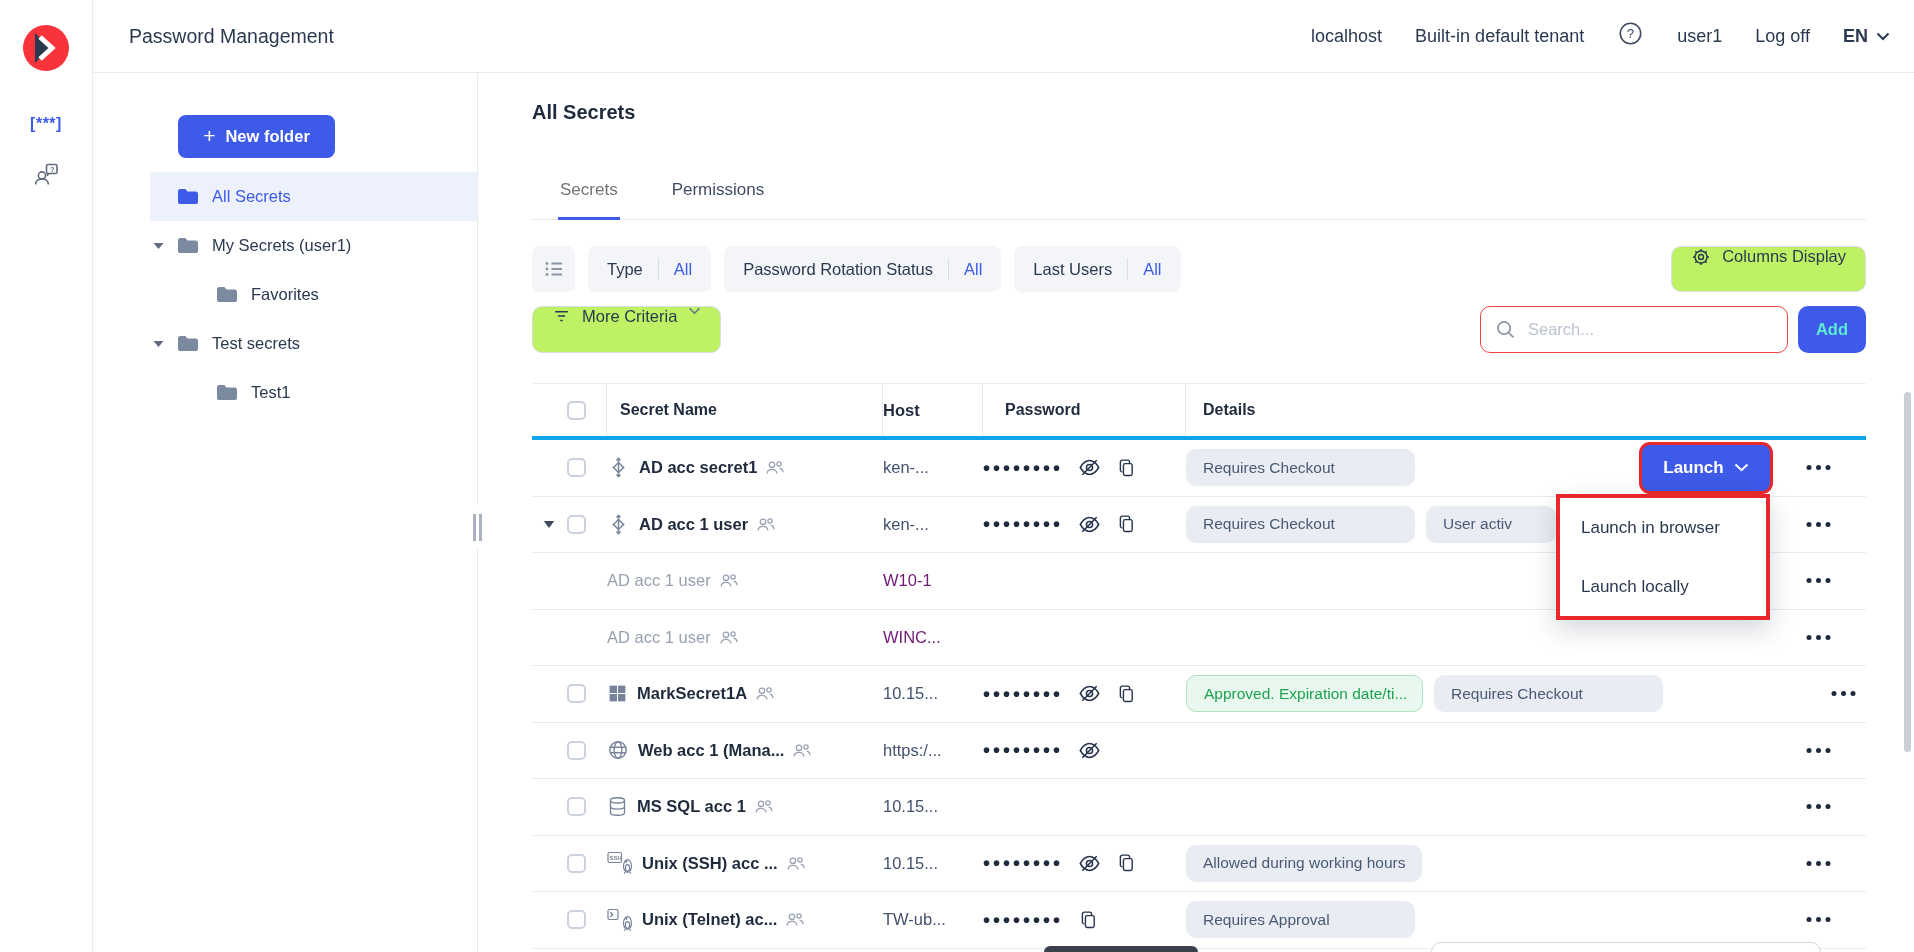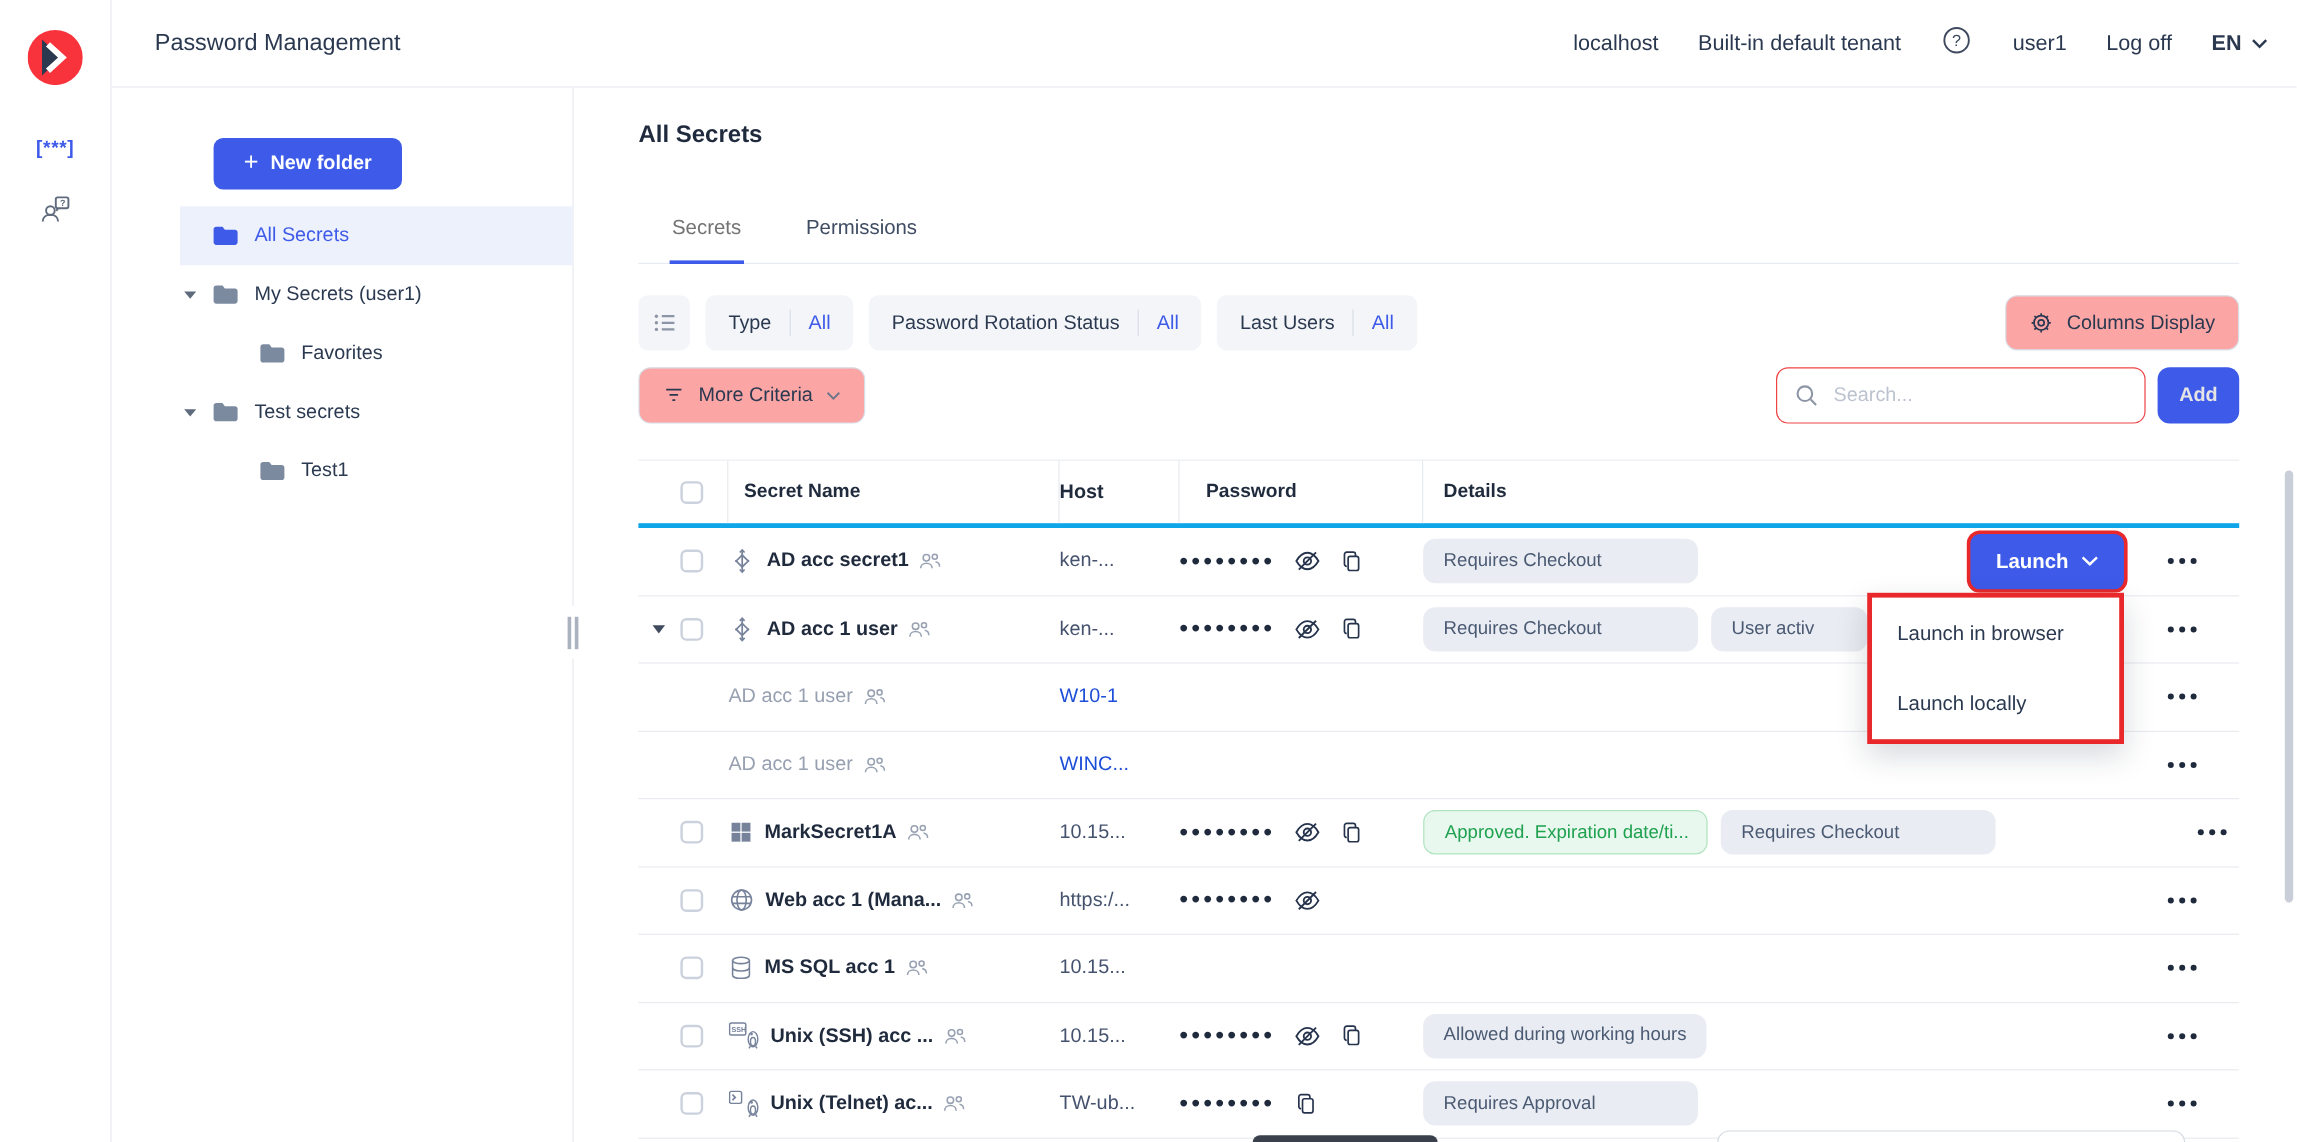--- a/index.html
+++ b/index.html
@@ -42,41 +42,41 @@
 
   .frow { margin:0 48px 0 53px; display:flex; align-items:center; justify-content:space-between; }
   .frow1 { margin-top:26px; height:46px; }
   .frow2 { margin-top:14px; height:47px; }
   .fleft { display:flex; gap:13px; align-items:center; height:100%; }
   .fright { display:flex; gap:10px; align-items:center; height:100%; }
   .icon-sq { width:43px; height:100%; background:#f3f5f8; border-radius:8px; display:flex; align-items:center; justify-content:center; border:none; cursor:pointer; }
   .pill { height:100%; background:#f3f5f8; border-radius:8px; display:flex; align-items:center; gap:15px; padding:0 19px; font-size:16.5px; color:#2b3950; cursor:pointer; }
   .pill .sep { width:1px; height:22px; background:#d9dee8; }
   .pill .val { color:#3d5ae8; }
-  .btn-outline { height:100%; background:#fca5a5; border:1px solid #d8dde6; border-radius:10px; display:flex; align-items:center; gap:11px; padding:0 19px; font-size:16.5px; color:#2b3950; cursor:pointer; font-family:inherit; }
+  .btn-outline { height:100%; background:#bef264; border:1px solid #d8dde6; border-radius:10px; display:flex; align-items:flex-start; gap:11px; padding:0 19px; font-size:16.5px; color:#2b3950; cursor:pointer; font-family:inherit; }
   .search { width:308px; height:100%; border:1px solid #ef4444; border-radius:10px; display:flex; align-items:center; padding:0 14px; gap:10px; background:#fff; }
   .search input { border:0; outline:0; flex:1; font-size:16.5px; color:#2b3950; font-family:inherit; background:transparent; }
   .search input::placeholder { color:#bcc3cf; }
-  .btn-add { width:68px; height:100%; background:#3d5ae8; border:none; border-radius:10px; color:#e5e5e5; font-size:16.5px; font-weight:bold; cursor:pointer; font-family:inherit; }
+  .btn-add { width:68px; height:100%; background:#3d5ae8; border:none; border-radius:10px; color:#5eead4; font-size:16.5px; font-weight:bold; cursor:pointer; font-family:inherit; }
 
   
   .table { margin:30px 48px 0 53px; }
   .thead, .trow { display:flex; align-items:center; }
   .thead { height:57px; border-top:1px solid #eceef2; border-bottom:4px solid #0ea5e9; font-weight:bold; font-size:16px; color:#1f2a3d; }
   .thead > div { height:100%; display:flex; align-items:center; }
   .thead > .vline { border-right:1px solid #e7eaee; }
   .trow { height:56.5px; border-bottom:1px solid #e9ebf0; }
   .c-check { width:75px; display:flex; align-items:center; flex:none; }
   .exp-slot { width:16px; margin-left:11px; display:flex; }
   .cb { width:19px; height:19px; border:2px solid #ccd2dd; border-radius:5px; margin-left:8px; background:#fff; cursor:pointer; flex:none; }
   .c-name { width:276px; display:flex; align-items:center; gap:9px; flex:none; overflow:hidden; white-space:nowrap; }
   .nm { font-size:16.5px; font-weight:bold; color:#1f2a3d; }
   .trow.sub .nm { font-weight:400; color:#97a0b1; }
   .c-host { width:100px; font-size:16.5px; color:#44526d; flex:none; white-space:nowrap; }
-  .trow.sub .c-host { color:#1d4ed8; }
+  .trow.sub .c-host { color:#701a75; }
   .c-pass { width:203px; display:flex; align-items:center; gap:15px; flex:none; }
   .dots { font-size:20px; letter-spacing:3px; color:#1f2a3d; font-weight:bold; line-height:1; }
   .pw-ic { display:flex; background:none; border:none; padding:0; cursor:pointer; }
   .c-details { flex:1; display:flex; align-items:center; gap:11px; white-space:nowrap; }
   .badge { height:37px; display:flex; align-items:center; padding:0 17px; border-radius:10px; background:#e9ecf2; color:#4b5a73; font-size:15.5px; min-width:229px; }
   .badge.green { background:#e9f8ee; border:1px solid #aee3bf; color:#1fa14f; min-width:0; width:237px; overflow:hidden; }
   .badge.cut { min-width:0; width:130px; overflow:hidden; padding-right:0; }
   .c-launch { width:132px; display:flex; justify-content:flex-end; flex:none; }
   .btn-launch { width:128px; height:46px; background:#3d5ae8; color:#fff; border:none; border-radius:8px; font-size:17px; font-weight:bold; display:flex; align-items:center; justify-content:center; gap:10px; cursor:pointer; box-shadow:0 0 0 3px #e8282b; font-family:inherit; }
   .c-menu { width:96px; display:flex; justify-content:center; flex:none; }

